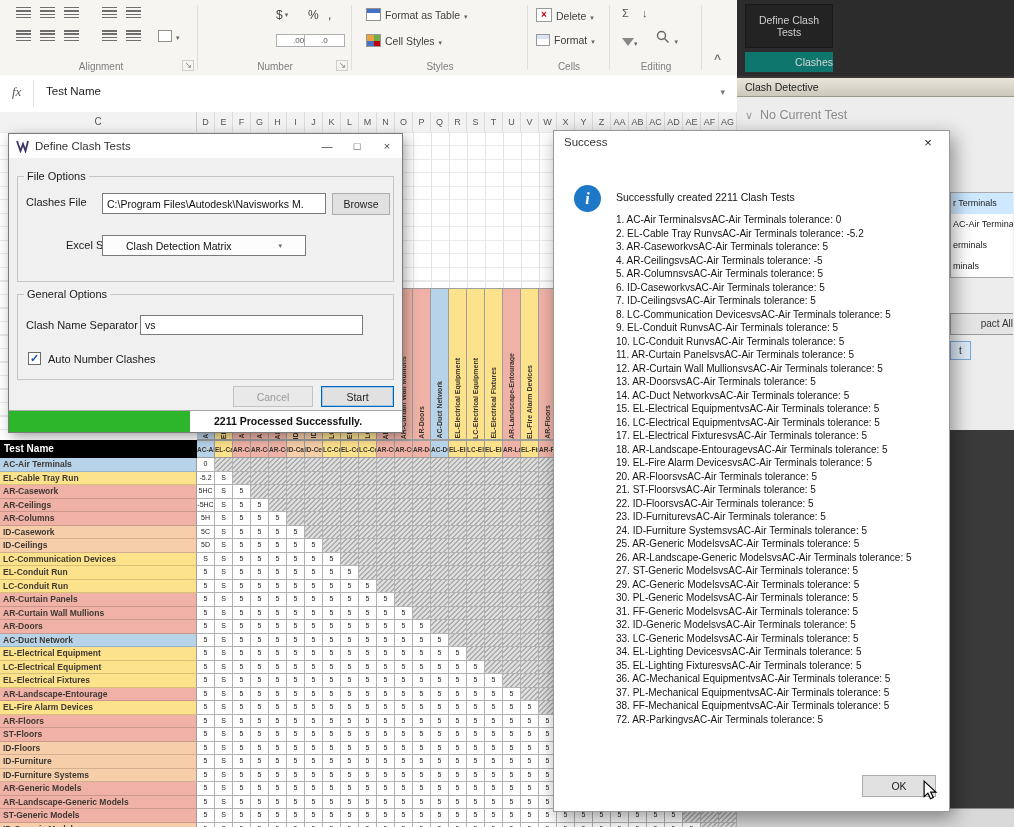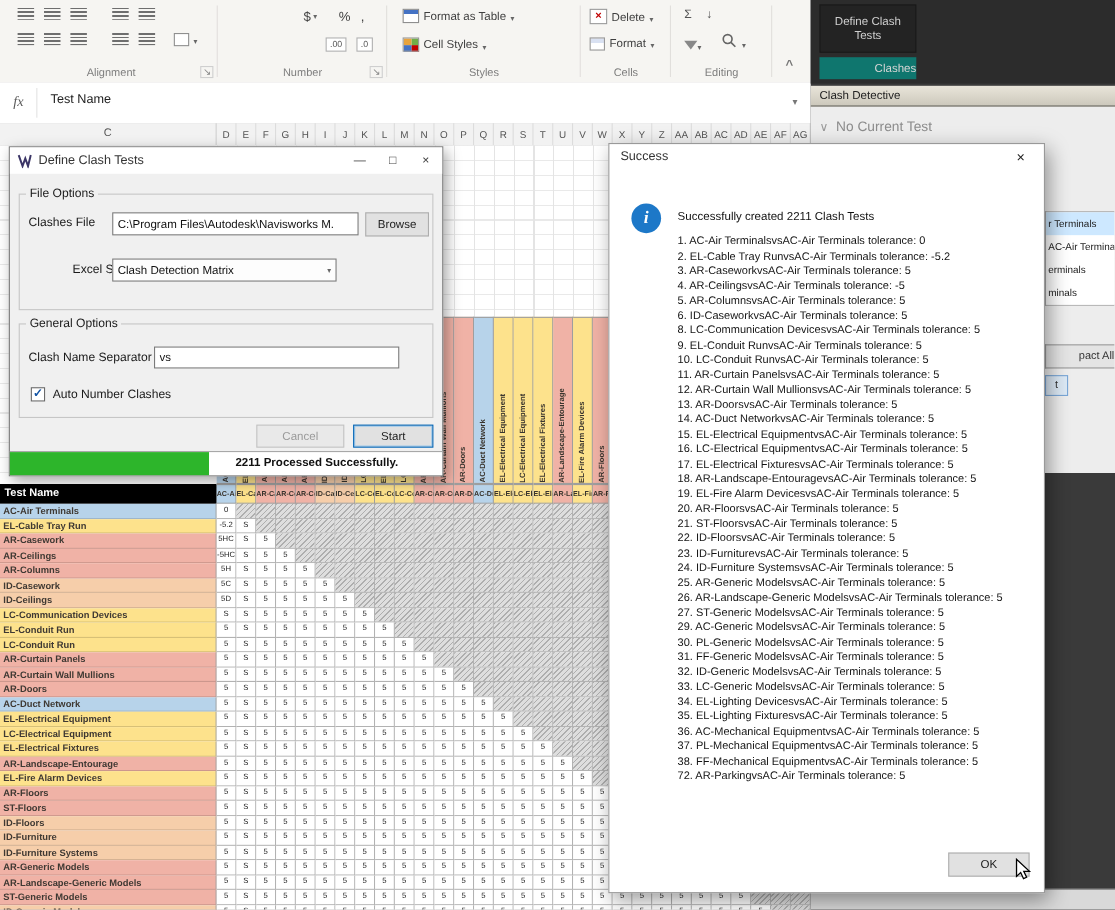--- a/index.html
+++ b/index.html
@@ -12,21 +12,21 @@
   .rgroup{position:absolute;top:0;height:74px;}
   .glabel{position:absolute;bottom:2px;left:0;right:0;text-align:center;font-size:10px;color:#7d7d7d;}
   .gsep{position:absolute;top:5px;bottom:5px;width:1px;background:#e1dfdc;}
   .launcher{position:absolute;right:2px;bottom:3px;font-size:9px;color:#8a8a8a;border:1px solid #cfcfcf;line-height:9px;padding:0 1px;}
   .icon-bars{display:inline-block;width:15px;height:11px;
      background:repeating-linear-gradient(to bottom,#6e6e6e 0 1.5px,transparent 1.5px 3.4px);}
   .mini-box{display:inline-block;width:14px;height:12px;border:1px solid #8f8f8f;background:#fff;box-sizing:border-box;}
   .caret{font-size:7px;color:#666;}
   .rbtn{position:absolute;display:flex;align-items:flex-end;gap:4px;font-size:10.5px;color:#3f3f3f;white-space:nowrap;}
   .numtxt{position:absolute;font-size:12px;color:#444;display:flex;gap:2px;align-items:center;}
-  .decbox{position:absolute;font-size:8px;border:1px solid #b0b0b0;background:#fff;color:#555;padding:1px 3px;margin-left:20px;}
+  .decbox{position:absolute;font-size:8px;border:1px solid #b0b0b0;background:#fff;color:#555;padding:1px 16px;}
   .mini-table{display:inline-block;width:15px;height:13px;border:1px solid #8f8f8f;box-sizing:border-box;
      background:linear-gradient(#4472c4 0 4px,#fff 4px);}
   .mini-styles{display:inline-block;width:15px;height:13px;border:1px solid #999;box-sizing:border-box;background:
      linear-gradient(#e8a33d,#e8a33d) 0 0/7px 6px no-repeat,
      linear-gradient(#70ad47,#70ad47) 7px 0/7px 6px no-repeat,
      linear-gradient(#4472c4,#4472c4) 0 6px/7px 6px no-repeat,
      linear-gradient(#c00000,#c00000) 7px 6px/7px 6px no-repeat,#fff;}
   .del-x{display:inline-block;width:14px;height:12px;border:1px solid #999;background:#fff;color:#c00000;
      font-size:10px;line-height:11px;text-align:center;font-weight:bold;}
   .fmt-icon{display:inline-block;width:14px;height:12px;border:1px solid #999;box-sizing:border-box;
@@ -102,21 +102,21 @@
      box-shadow:3px 4px 12px rgba(0,0,0,.35);z-index:5;box-sizing:border-box;}
   .dtitle{position:absolute;left:0;top:0;right:0;height:24px;background:#fff;display:flex;align-items:center;padding-left:6px;}
   .dtitle-text{font-size:11.5px;color:#333;margin-left:6px;flex:1;}
   .wctl{width:30px;height:23px;text-align:center;line-height:23px;font-size:11px;color:#444;}
   .fs{position:absolute;margin:0;padding:0;border:1px solid #c6c6c6;box-sizing:border-box;}
   .fs legend{font-size:11px;color:#1a1a1a;margin-left:6px;padding:0 3px;}
   .flabel{position:absolute;font-size:11px;color:#1a1a1a;white-space:nowrap;}
   .tin{position:absolute;background:#fff;border:1px solid #7a7a7a;font-size:10.5px;color:#111;
      padding:2px 4px;box-sizing:border-box;font-family:"Liberation Sans",sans-serif;}
   .dsel{position:absolute;background:#fdfdfd;border:1px solid #7a7a7a;font-size:10.5px;color:#111;display:flex;
-     align-items:center;justify-content:space-between;padding:0 4px;box-sizing:border-box;}
+     align-items:center;justify-content:space-between;padding:0 23px;box-sizing:border-box;}
   .wbtn{position:absolute;background:#e1e1e1;border:1px solid #adadad;font-size:10.5px;color:#222;text-align:center;
      padding:0;font-family:"Liberation Sans",sans-serif;}
   .wbtn.default{border:1px solid #0065b8;box-shadow:inset 0 0 0 1px #9fc9ea;}
   .wbtn.disabled{color:#9b9b9b;background:#e9e9e9;border-color:#c3c3c3;}
   .cbx{position:absolute;width:13px;height:13px;background:#fff;border:1px solid #6a6a6a;box-sizing:border-box;
      font-size:11px;line-height:11px;text-align:center;color:#1253a4;font-weight:bold;}
   .pwrap{position:absolute;left:0;right:0;bottom:0;height:21px;background:#fff;border-top:1px solid #a8a8a8;}
   .pfill{position:absolute;left:0;top:0;bottom:0;width:46%;background:var(--green,#2db52b);}
   .ptext{position:absolute;left:205px;top:4px;font-size:10.5px;font-weight:bold;color:#111;white-space:nowrap;}
 
@@ -1377,20 +1377,21 @@
     </div>
     <div class="info">i</div>
     <div class="sd-msg">Successfully created 2211 Clash Tests</div>
     <div class="sd-list">
         <div class="succ-item">1. AC-Air TerminalsvsAC-Air Terminals tolerance: 0</div>
         <div class="succ-item">2. EL-Cable Tray RunvsAC-Air Terminals tolerance: -5.2</div>
         <div class="succ-item">3. AR-CaseworkvsAC-Air Terminals tolerance: 5</div>
         <div class="succ-item">4. AR-CeilingsvsAC-Air Terminals tolerance: -5</div>
         <div class="succ-item">5. AR-ColumnsvsAC-Air Terminals tolerance: 5</div>
         <div class="succ-item">6. ID-CaseworkvsAC-Air Terminals tolerance: 5</div>
+        <div class="succ-item">7. ID-CeilingsvsAC-Air Terminals tolerance: 5</div>
         <div class="succ-item">8. LC-Communication DevicesvsAC-Air Terminals tolerance: 5</div>
         <div class="succ-item">9. EL-Conduit RunvsAC-Air Terminals tolerance: 5</div>
         <div class="succ-item">10. LC-Conduit RunvsAC-Air Terminals tolerance: 5</div>
         <div class="succ-item">11. AR-Curtain PanelsvsAC-Air Terminals tolerance: 5</div>
         <div class="succ-item">12. AR-Curtain Wall MullionsvsAC-Air Terminals tolerance: 5</div>
         <div class="succ-item">13. AR-DoorsvsAC-Air Terminals tolerance: 5</div>
         <div class="succ-item">14. AC-Duct NetworkvsAC-Air Terminals tolerance: 5</div>
         <div class="succ-item">15. EL-Electrical EquipmentvsAC-Air Terminals tolerance: 5</div>
         <div class="succ-item">16. LC-Electrical EquipmentvsAC-Air Terminals tolerance: 5</div>
         <div class="succ-item">17. EL-Electrical FixturesvsAC-Air Terminals tolerance: 5</div>

